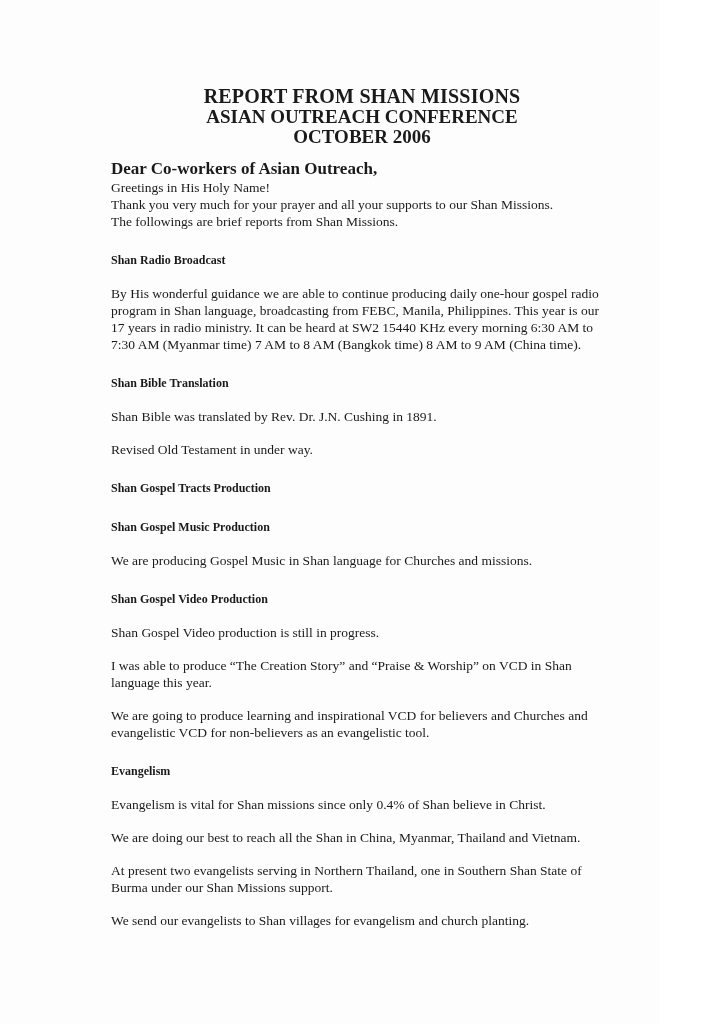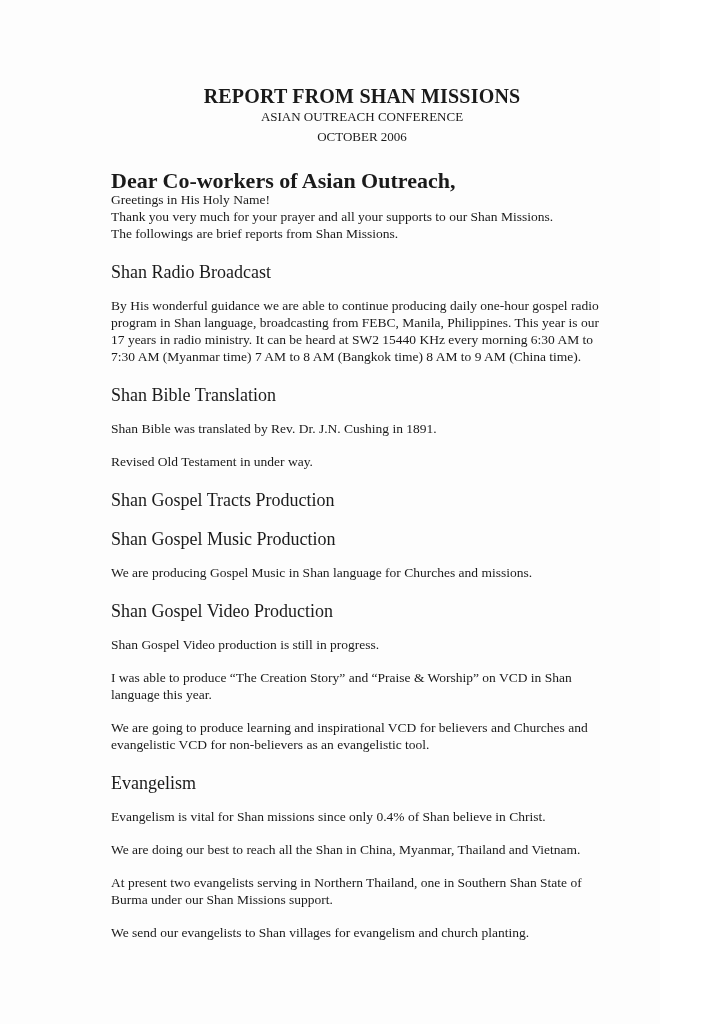--- a/index.html
+++ b/index.html
@@ -25,46 +25,46 @@
   }
   .doc-title {
     font-size: 20px;
     font-weight: bold;
     text-align: center;
     line-height: 21px;
     letter-spacing: 0.2px;
     white-space: nowrap;
   }
   .doc-subtitle {
-    font-size: 13px;
-    font-weight: normal;
+    font-size: 19px;
+    font-weight: bold;
     text-align: center;
     line-height: 20px;
     white-space: nowrap;
   }
   .salutation {
-    margin-top: 24px;
-    font-size: 22px;
+    margin-top: 12px;
+    font-size: 17px;
     font-weight: bold;
     line-height: 20px;
   }
   .body-line {
     font-size: 13.5px;
     line-height: 17px;
     margin-top: 16px;
   }
   .spaced {
     margin-top: 0;
   }
   .doc-section {
     margin-top: 22px;
   }
   .section-heading {
-    font-size: 18px;
-    font-weight: normal;
+    font-size: 12px;
+    font-weight: bold;
     line-height: 17px;
     margin-bottom: 2px;
   }
 </style>
 </head>
 <body>
 
 <div class="page">
   <div class="content">
 

